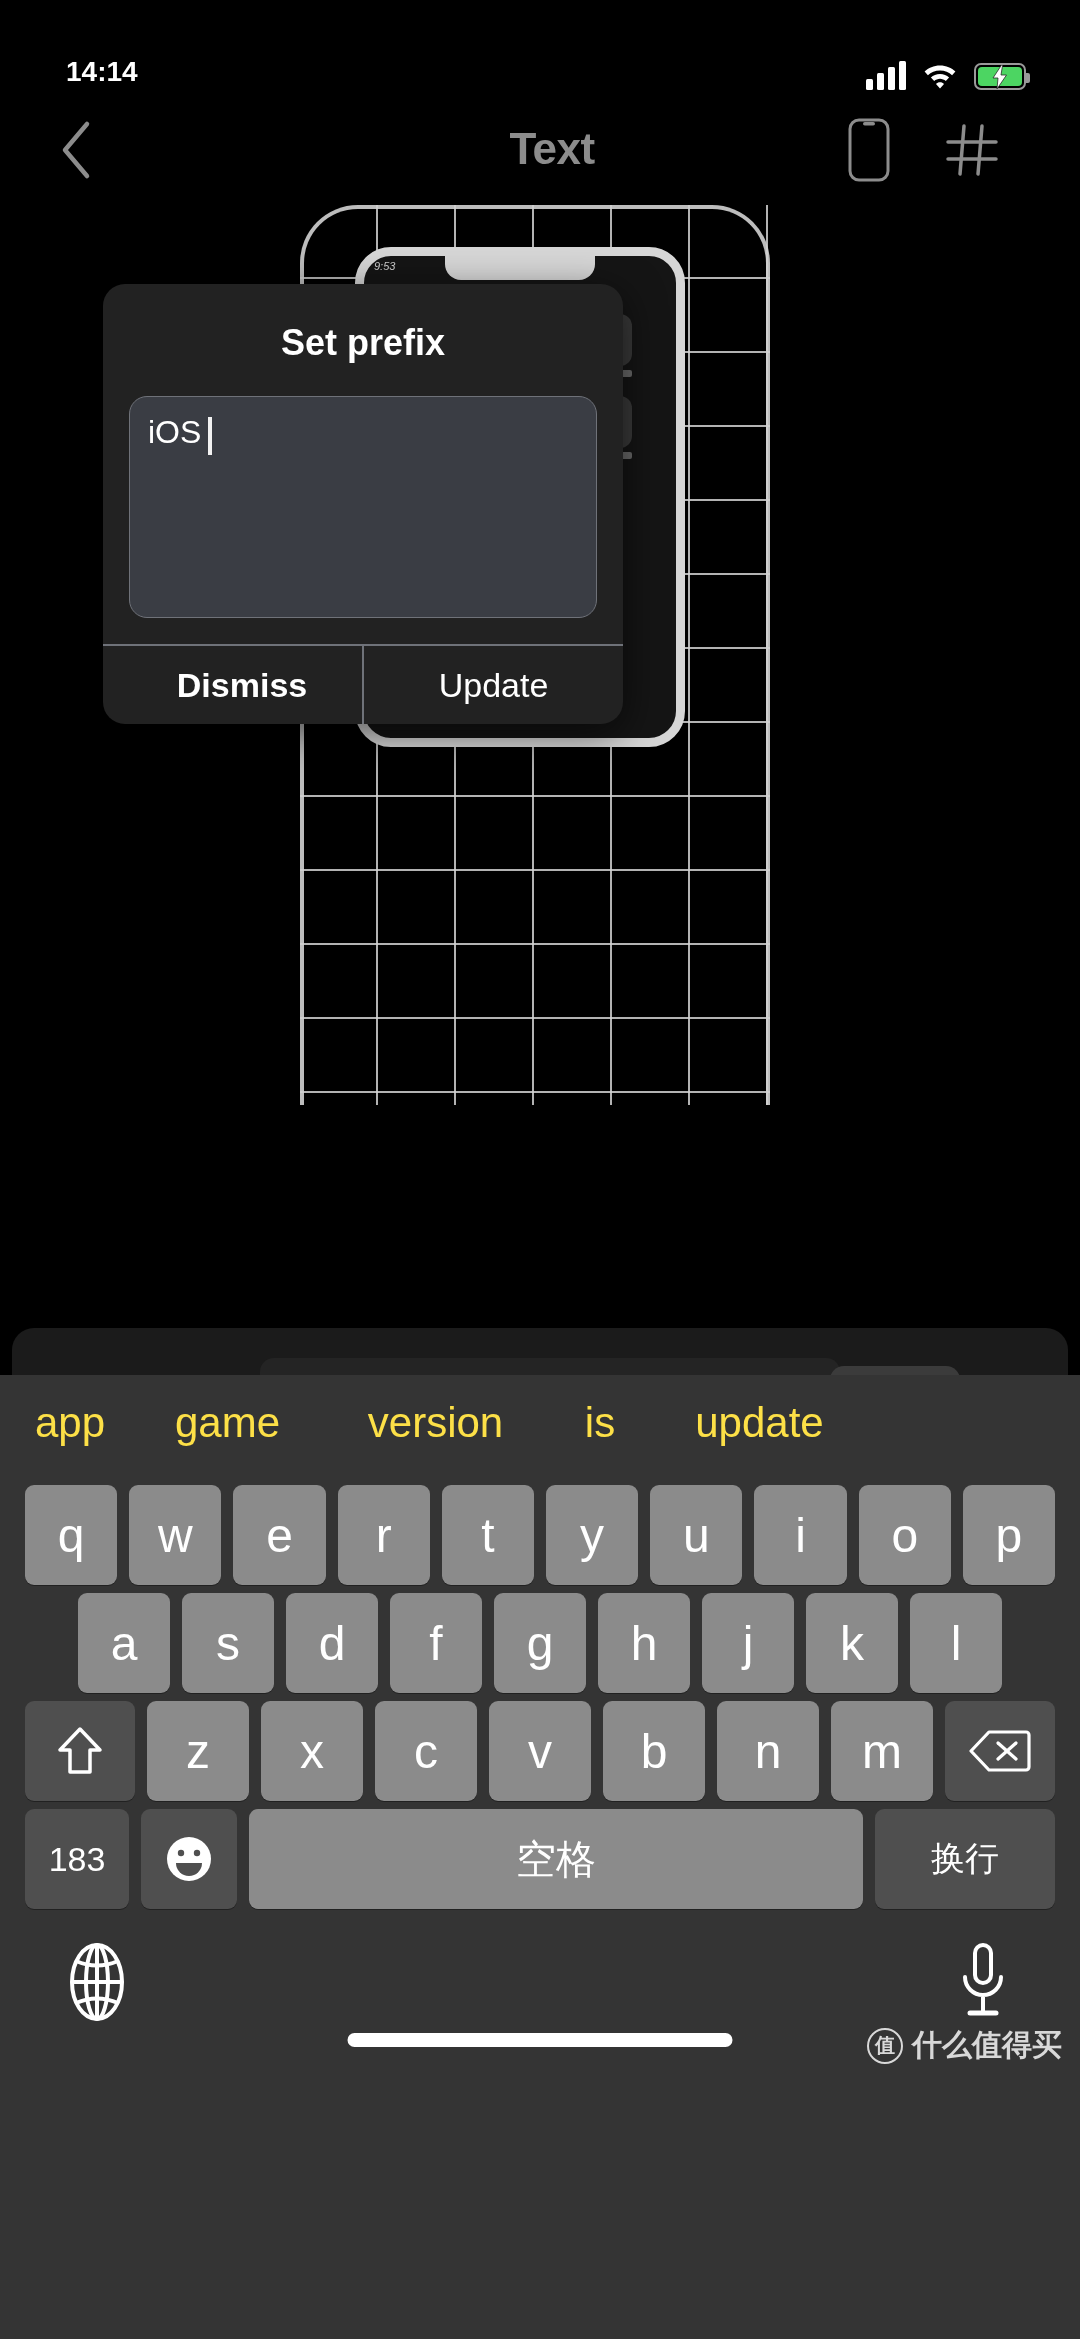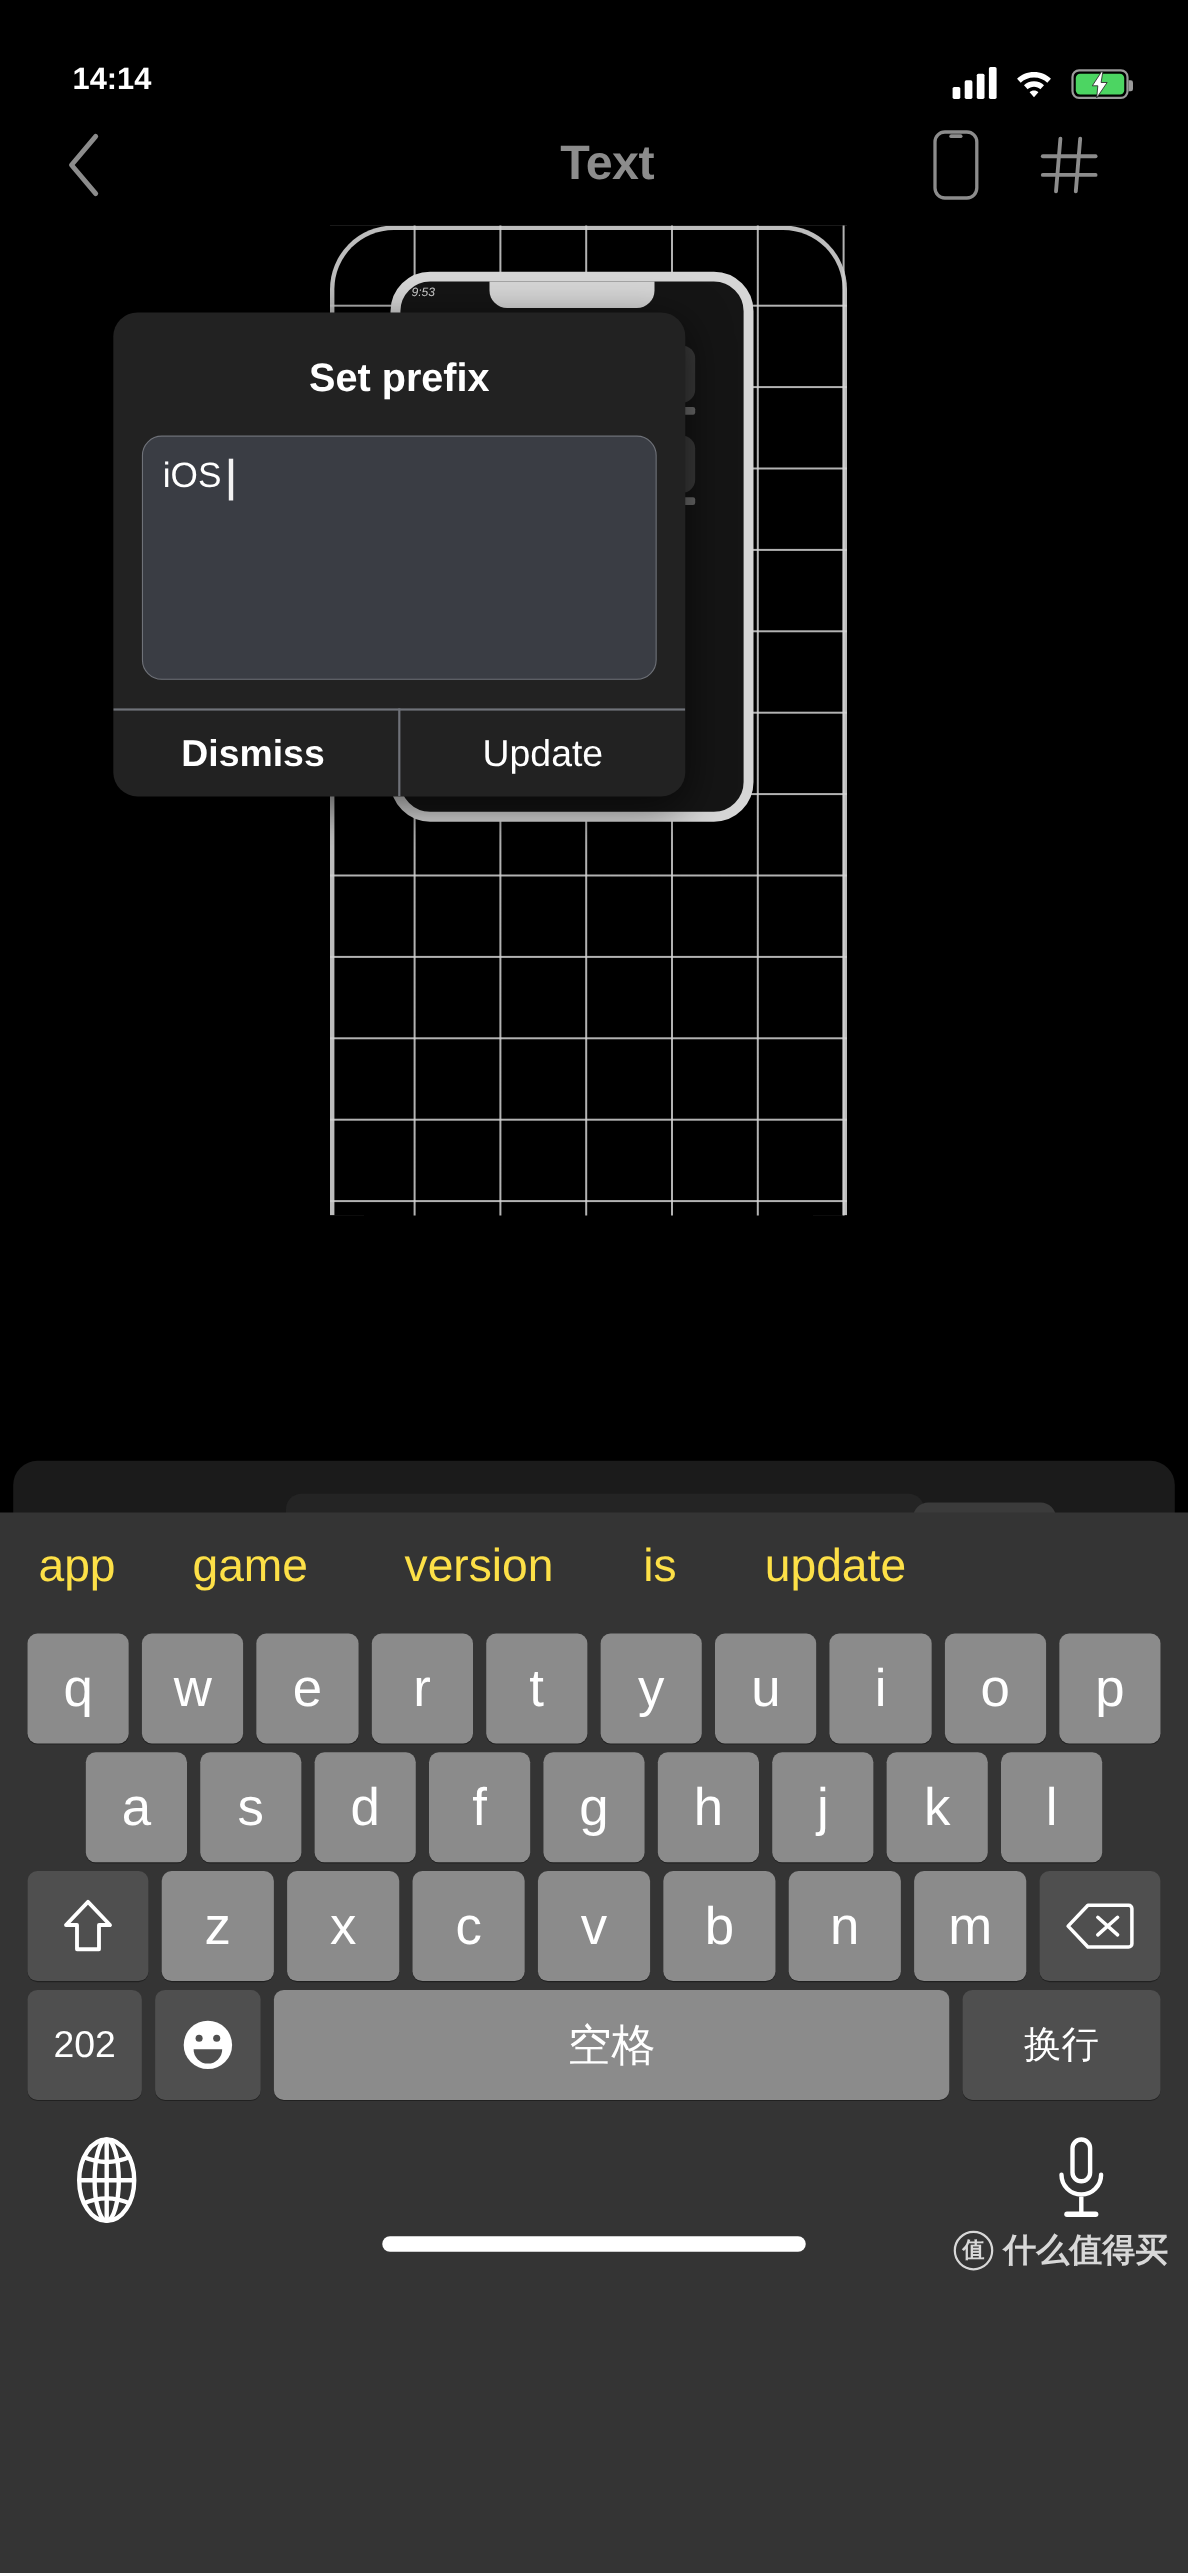--- a/index.html
+++ b/index.html
@@ -200,21 +200,21 @@
     position: absolute; left: 259px; top: 360px;
     width: 1.5px; height: 80px;
     background: #6f7279;
   }
   .dialog-btn {
     position: absolute; top: 362px;
     height: 78px;
     display: flex; align-items: center; justify-content: center;
     color: #ffffff; font-size: 34px;
   }
-  #dismiss-button { left: 0; width: 230px; font-weight: bold; padding-left: 24px; }
+  #dismiss-button { left: 12px; width: 230px; font-weight: bold; padding-left: 24px; }
   #update-button { left: 261px; width: 259px; font-weight: normal; }
 
   
   #behind-panel {
     position: absolute; left: 12px; top: 1328px;
     width: 1056px; height: 90px;
     background: #1b1b1b;
     border-radius: 22px 22px 0 0;
     z-index: 50;
   }
@@ -488,21 +488,21 @@
       <div class="key dark del-key">
         <svg width="62" height="46" viewBox="0 0 62 46">
           <path d="M20 4 H57 a3 3 0 0 1 3 3 v32 a3 3 0 0 1 -3 3 H20 L2 23 Z" fill="none" stroke="#fff" stroke-width="3.2" stroke-linejoin="round"></path>
           <line x1="29" y1="15" x2="47" y2="31" stroke="#fff" stroke-width="3.2" stroke-linecap="round"></line>
           <line x1="47" y1="15" x2="29" y2="31" stroke="#fff" stroke-width="3.2" stroke-linecap="round"></line>
         </svg>
       </div>
     </div>
 
     <div class="key-row" id="row4">
-      <div class="key dark num-key">202</div>
+      <div class="key dark num-key">183</div>
       <div class="key dark emoji-key">
         <svg width="54" height="54" viewBox="0 0 54 54">
           <circle cx="27" cy="27" r="22" fill="#fff"></circle>
           <circle cx="19" cy="21" r="3.2" fill="#4f4f4f"></circle>
           <circle cx="35" cy="21" r="3.2" fill="#4f4f4f"></circle>
           <path d="M14 31 h26 a13 13 0 0 1 -26 0 z" fill="#4f4f4f"></path>
         </svg>
       </div>
       <div class="key space-key">空格</div>
       <div class="key dark return-key">换行</div>

